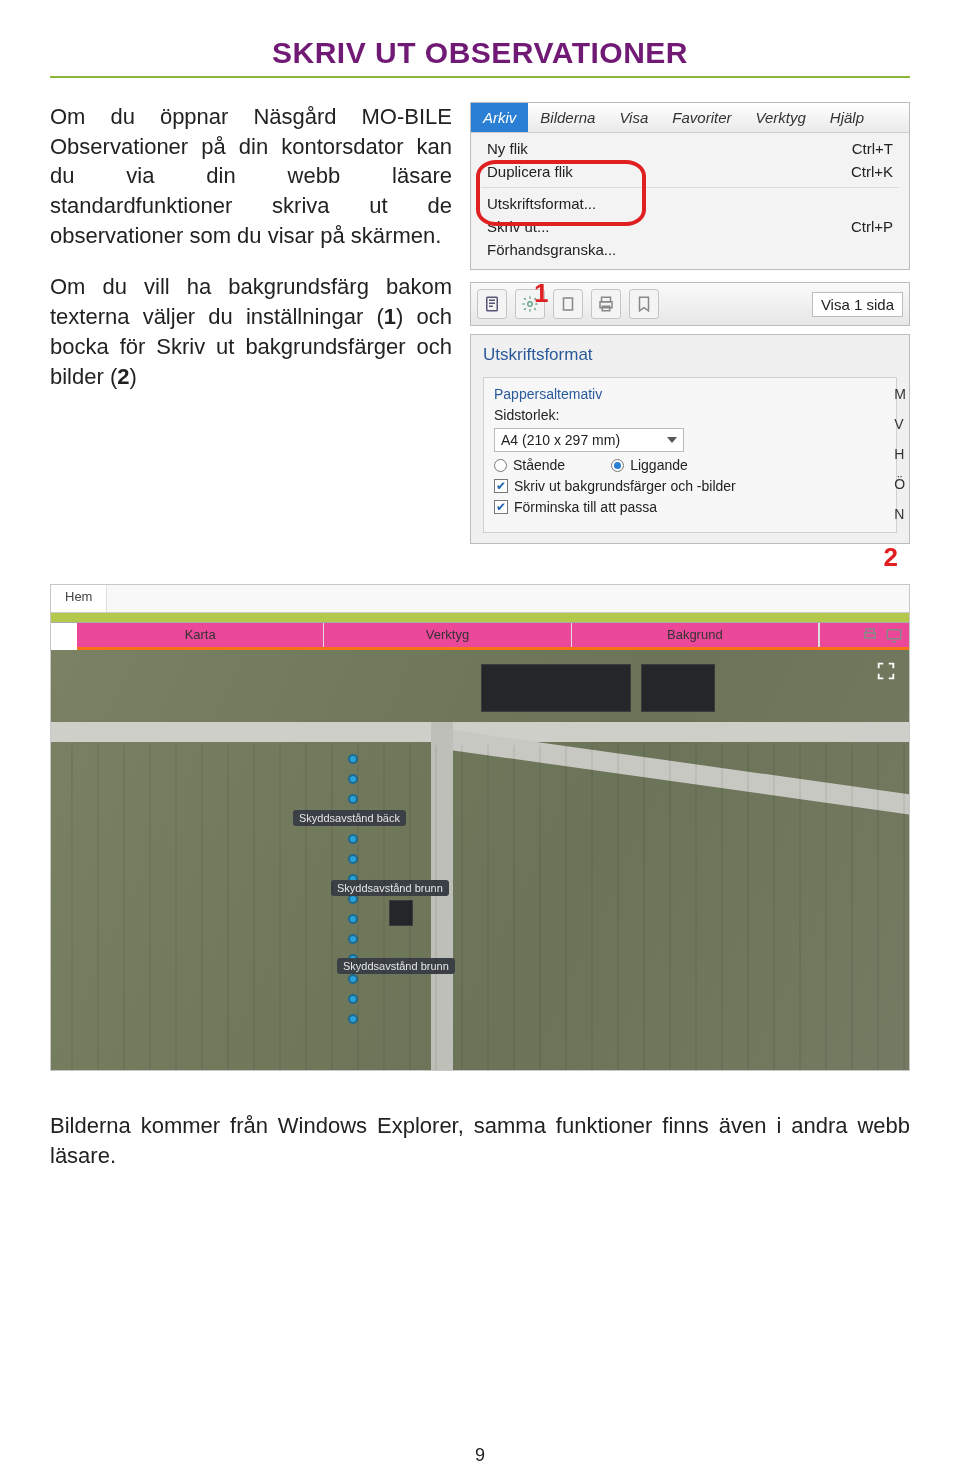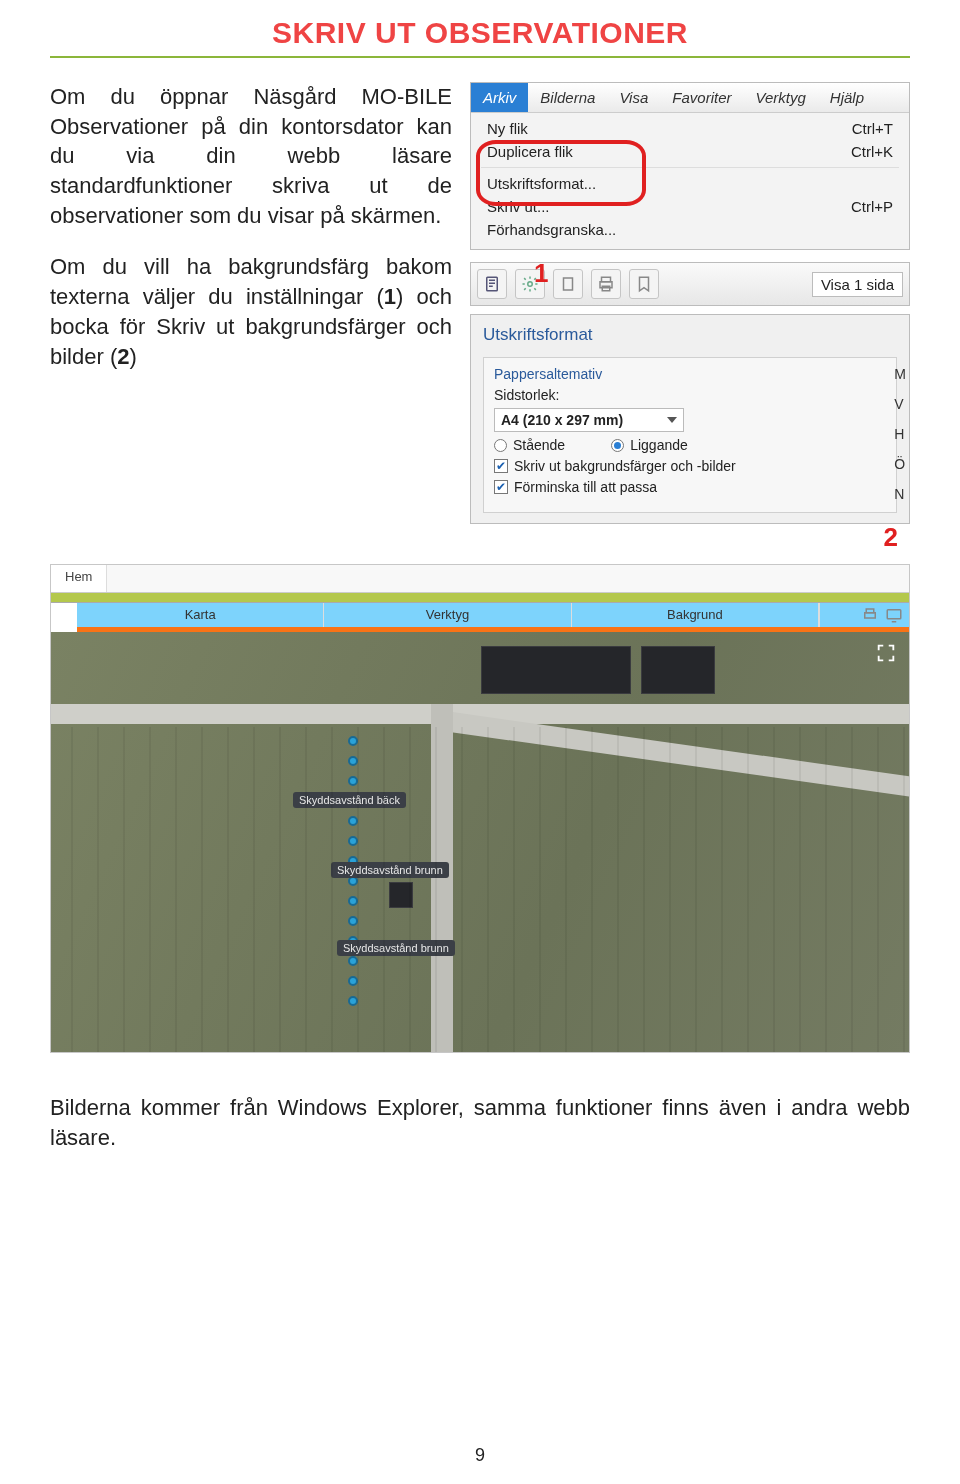--- a/index.html
+++ b/index.html
@@ -6,24 +6,24 @@
   body {
     width: 960px;
     height: 1484px;
     background: #fff;
     font-family: Arial, Helvetica, sans-serif;
     color: #222;
     position: relative;
   }
   .page-title {
     text-align: center;
-    color: #ef4444;
+    color: #701a75;
     font-weight: bold;
     font-size: 30px;
-    padding-top: 16px;
+    padding-top: 36px;
     padding-bottom: 6px;
     border-bottom: 2px solid #8bb63a;
     margin: 0 50px 24px 50px;
     letter-spacing: 0.5px;
   }
   .two-col {
     display: flex;
     gap: 18px;
     padding: 0 50px;
   }
@@ -150,21 +150,20 @@
   .fld-row { display: flex; align-items: center; gap: 6px; margin: 5px 0; font-size: 14px;}
   .select {
     background: #fff;
     border: 1px solid #bbb;
     padding: 3px 6px;
     width: 190px;
     display: flex;
     justify-content: space-between;
     align-items: center;
     font-size: 14px;
-    font-weight: bold;
   }
   .caret-down {
     width: 0; height: 0;
     border-left: 5px solid transparent;
     border-right: 5px solid transparent;
     border-top: 6px solid #555;
   }
   .radio {
     width: 13px; height: 13px; border: 1px solid #777; border-radius: 50%; background: #fff; display: inline-flex; align-items: center; justify-content: center;
   }
@@ -203,22 +202,22 @@
     background: #fff;
     color: #444;
   }
   .olive-bar {
     height: 10px;
     background: #b4c84c;
     border-bottom: 1px solid #aaa;
   }
   .map-cols {
     display: flex;
-    background: #7dd3fc;
-    border-bottom: 5px solid #f97316;
+    background: #ec4899;
+    border-bottom: 3px solid #f97316;
     margin-left: 26px;
   }
   .map-cols .col {
     flex: 1;
     text-align: center;
     font-size: 13px;
     padding: 4px 0;
     color: #333;
     border-right: 1px solid #ddd;
   }

